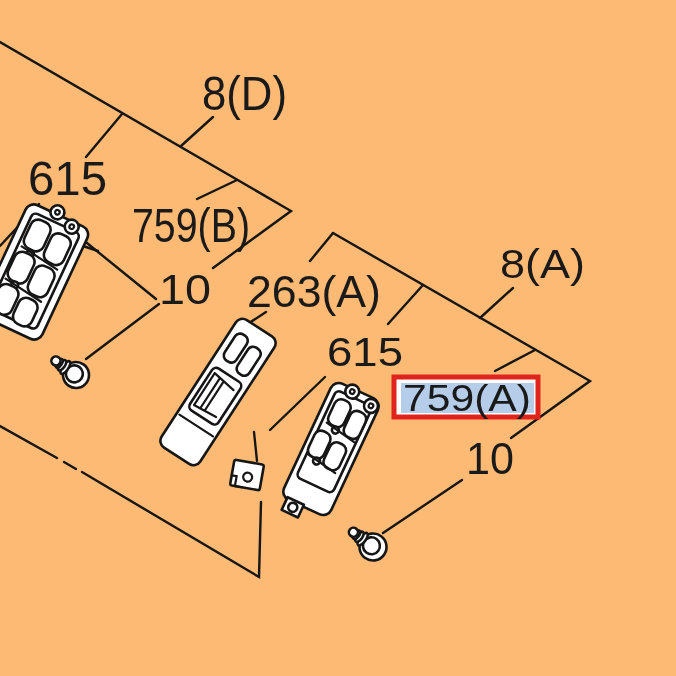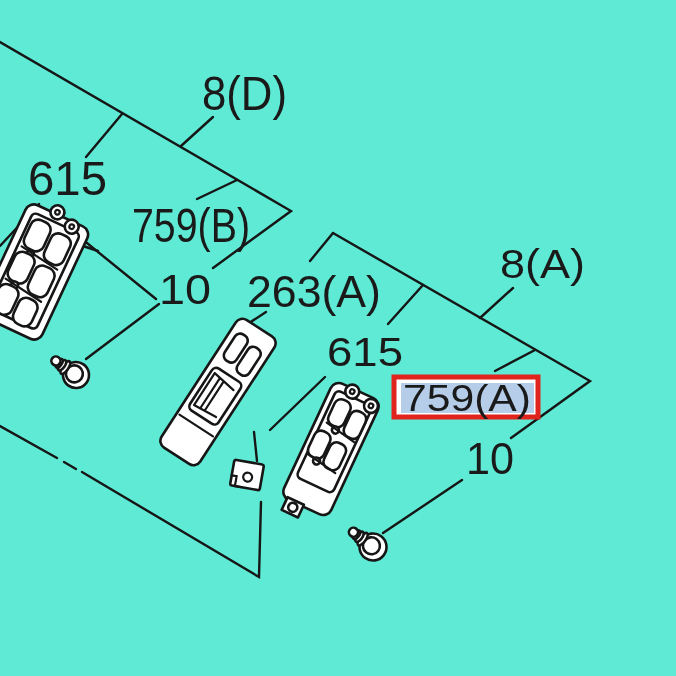--- a/index.html
+++ b/index.html
@@ -1,16 +1,16 @@
 <!DOCTYPE html>
 <html><head>
 <meta charset="utf-8">
 <style>
   html,body{margin:0;padding:0;background:#ffffff;}
-  .stage{position:relative;width:676px;height:676px;background:#5eead4;overflow:hidden;}
+  .stage{position:relative;width:676px;height:676px;background:#fdba74;overflow:hidden;}
   svg{display:block;}
   .lbl{font-family:"Liberation Sans","DejaVu Sans",sans-serif;fill:#1a1a1a;}
   .ln{stroke:#161616;stroke-width:2.4;fill:none;stroke-linecap:round;}
   .pt{stroke:#161616;stroke-width:2.6;fill:#ffffff;stroke-linejoin:round;}
   .ptn{stroke:#161616;stroke-width:2.2;fill:none;stroke-linecap:round;}
 </style>
 </head>
 <body>
 
 <div class="stage">

